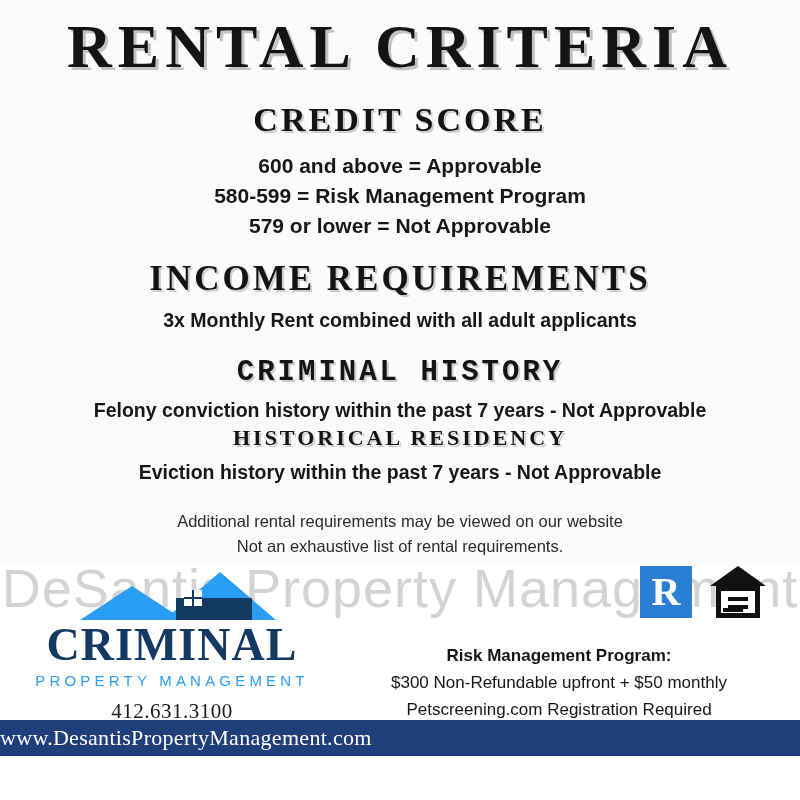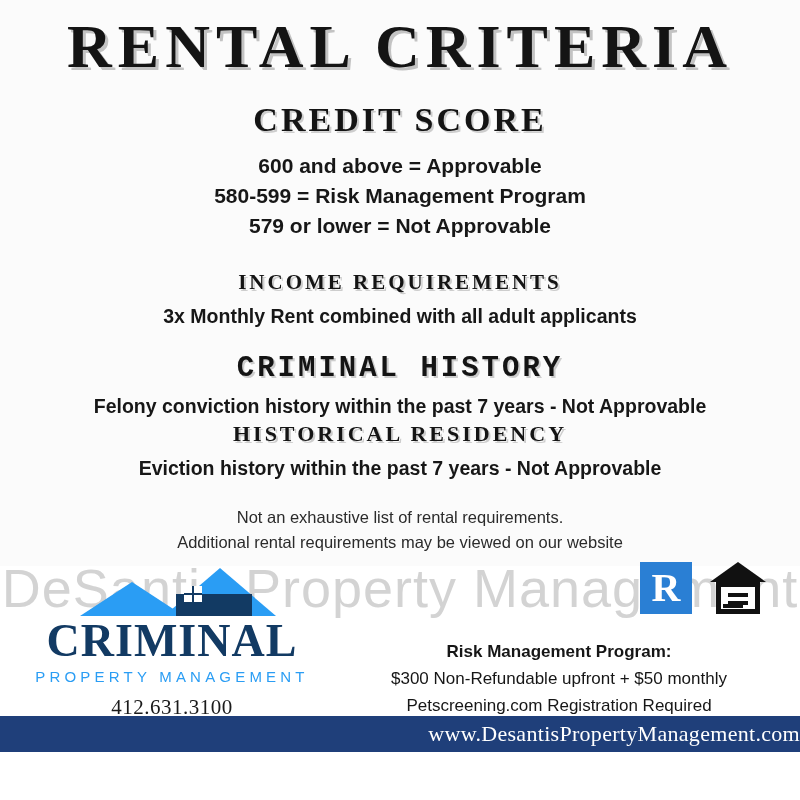--- a/index.html
+++ b/index.html
@@ -55,21 +55,21 @@
   }
   .section-head {
     font-family: "Liberation Serif", serif;
     font-weight: bold;
     color: #141414;
     letter-spacing: 3px;
     text-shadow: 2px 2px 0 rgba(160,160,160,0.5);
     margin: 0;
   }
   .sh-credit   { font-size: 34px; margin-top: 10px; }
-  .sh-income   { font-size: 21px; margin-top: 29px; }
+  .sh-income   { font-size: 35px; margin-top: 18px; }
   .sh-criminal { font-size: 29px; margin-top: 22px; font-family: Liberation Mono, monospace; }
   .sh-history  { font-size: 22px; }
 
   .line {
     font-family: "Liberation Sans", sans-serif;
     font-weight: bold;
     color: #171717;
     font-size: 21px;
     line-height: 1.42;
     margin: 0;
@@ -266,21 +266,21 @@
   .url-bar {
     position: absolute;
     left: 0; right: 0; bottom: 0;
     height: 36px;
     background: #1f3f7a;
     color: #ffffff;
     font-family: "Liberation Serif", serif;
     font-size: 22px;
     display: flex;
     align-items: center;
-    justify-content: flex-end;
+    justify-content: flex-start;
     letter-spacing: 0.3px;
   }
 </style>
 </head>
 <body>
 
 <div class="page">
 
   <div class="title-block">
     <h1 class="main-title">RENTAL CRITERIA</h1>
@@ -299,22 +299,22 @@
     <h2 class="section-head sh-income">INCOME REQUIREMENTS</h2>
     <p class="line sub-line">3x Monthly Rent combined with all adult applicants</p>
 
     <h2 class="section-head sh-criminal">CRIMINAL HISTORY</h2>
     <p class="line sub-line">Felony conviction history within the past 7 years - Not Approvable</p>
 
     <h2 class="section-head sh-history">HISTORICAL RESIDENCY</h2>
     <p class="line sub-line">Eviction history within the past 7 years - Not Approvable</p>
 
     <div class="notes-wrap">
+      <p class="note">Additional rental requirements may be viewed on our website</p>
       <p class="note">Not an exhaustive list of rental requirements.</p>
-      <p class="note">Additional rental requirements may be viewed on our website</p>
     </div>
 
     <div class="watermark">DeSantis Property Management</div>
   </div>
 
   <div class="rule thin"></div>
 
   <div class="footer">
     <div class="footer-inner">
 

